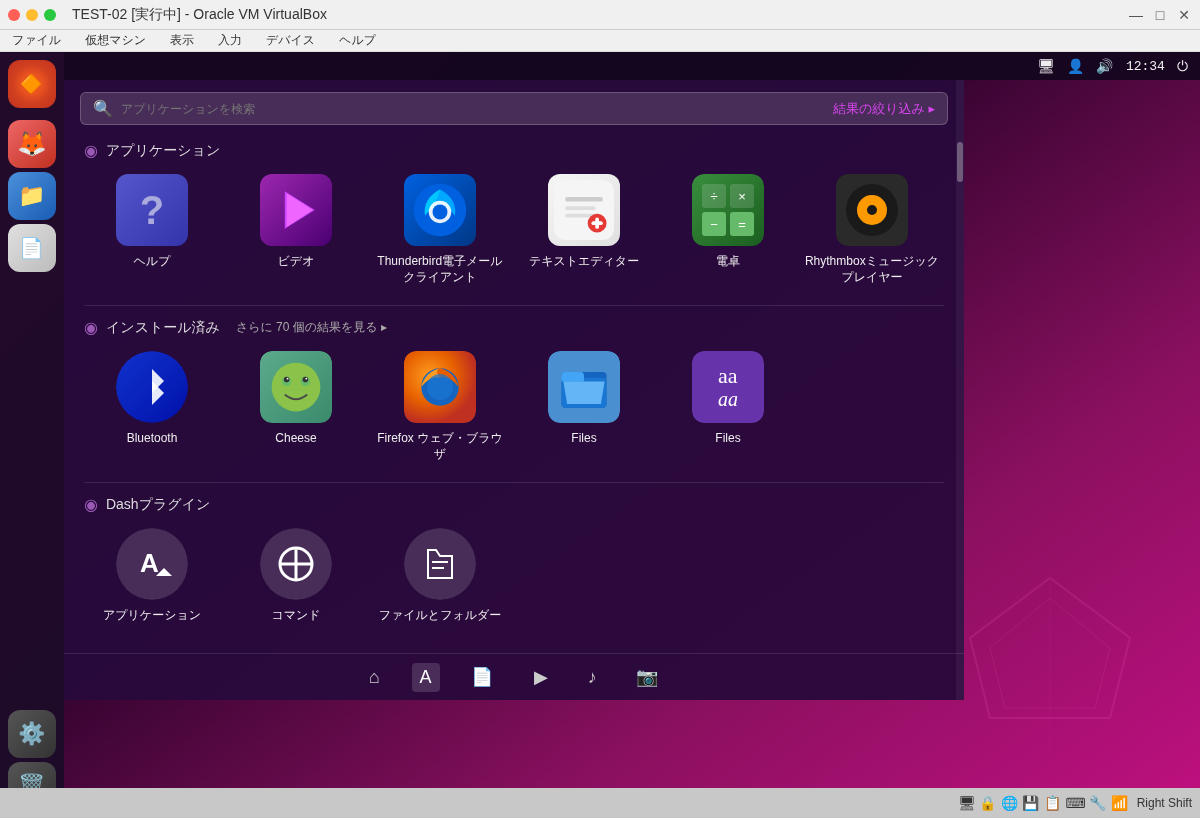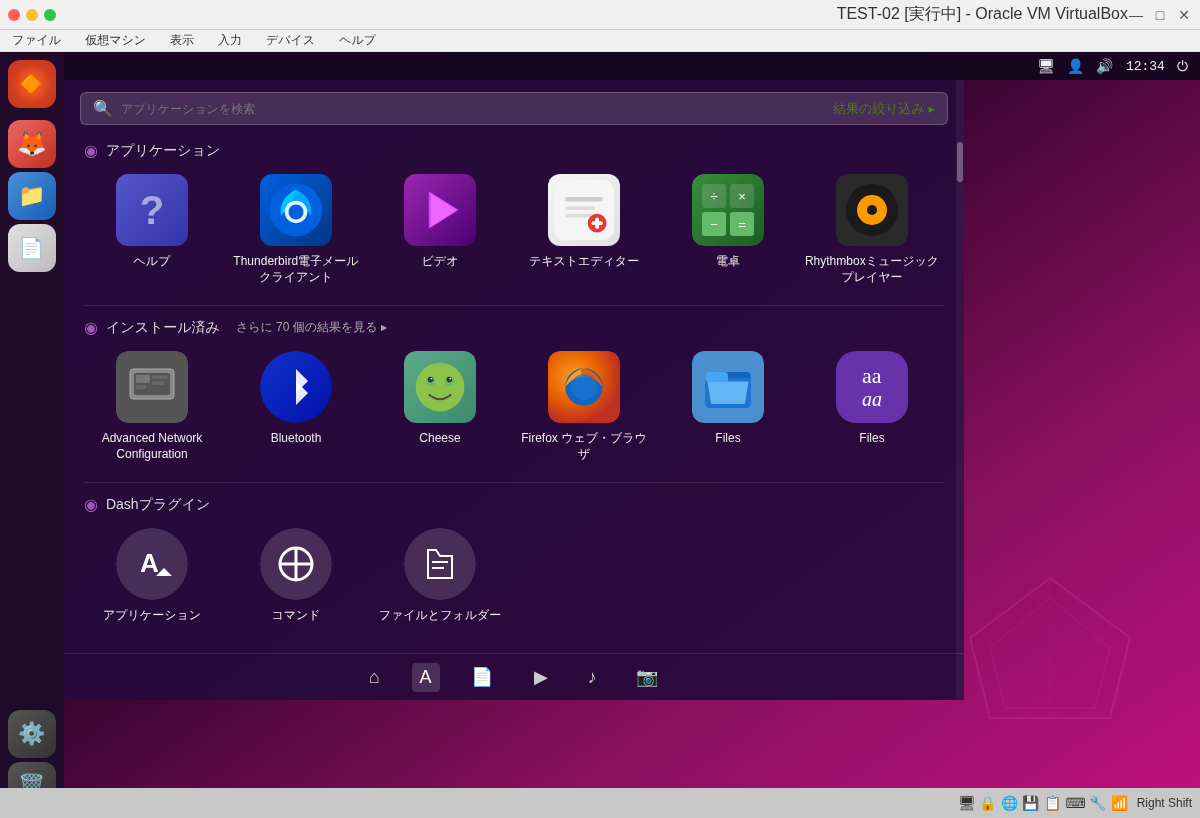--- a/index.html
+++ b/index.html
@@ -17,24 +17,24 @@
       background: #f0f0f0;
       height: 30px;
       display: flex;
       align-items: center;
       padding: 0 8px;
       border-bottom: 1px solid #ccc;
       position: relative;
       z-index: 100;
     }
     .title-bar-text {
-      font-size: 16px;
+      font-size: 14px;
       color: #333;
       flex: 1;
-      text-align: right;
+      text-align: left;
     }
     .title-bar-controls {
       display: flex;
       gap: 8px;
       margin-left: auto;
     }
     .title-btn {
       width: 16px;
       height: 16px;
       background: none;
@@ -146,21 +146,21 @@
     .search-icon { color: #ccc; font-size: 16px; margin-right: 8px; }
     .search-input {
       background: none;
       border: none;
       outline: none;
       color: #bef264;
       font-size: 12px;
       flex: 1;
     }
     .filter-btn {
-      color: #4d7c0f;
+      color: #d946ef;
       font-size: 13px;
       cursor: pointer;
       margin-left: auto;
       background: none;
       border: none;
     }
 
     
     .section-header {
       display: flex;
@@ -407,21 +407,21 @@
       background: radial-gradient(circle at 35% 35%, #ff9c20 0%, #e66000 40%, #c03020 70%);
       display: flex;
       align-items: center;
       justify-content: center;
     }
 
     
     .fonts-bg {
       width: 72px;
       height: 72px;
-      border-radius: 20px;
+      border-radius: 12px;
       background: #6633aa;
       display: flex;
       align-items: center;
       justify-content: center;
     }
     .fonts-text {
       display: flex;
       flex-direction: column;
       align-items: flex-start;
       gap: 2px;
@@ -552,41 +552,41 @@
     <div class="app-grid">
 
       <div class="app-item">
         <div class="app-icon-wrap icon-help">
           <span class="help-question" style="font-size:40px;color:#aad;">?</span>
         </div>
         <span class="app-label">ヘルプ</span>
       </div>
 
       <div class="app-item">
+        <div class="app-icon-wrap" style="background:linear-gradient(135deg,#9c27b0,#4a0072);border-radius:12px;">
+          <svg viewBox="0 0 64 64" width="60" height="60">
+            <rect width="64" height="64" rx="12" fill="transparent"></rect>
+            <polygon points="20,12 52,32 20,52" fill="#cc44ff"></polygon>
+            <polygon points="22,14 50,32 22,50" fill="#ee66ff"></polygon>
+          </svg>
+        </div>
+        <span class="app-label">ビデオ</span>
+      </div>
+
+      <div class="app-item">
         <div class="app-icon-wrap" style="background:linear-gradient(135deg,#0060df,#003785);border-radius:12px;">
           <svg viewBox="0 0 64 64" width="60" height="60">
             <ellipse cx="32" cy="32" rx="28" ry="28" fill="#0060df"></ellipse>
             <path d="M32 10 C20 16 14 26 16 38 C22 30 30 26 40 28 C36 22 32 14 32 10Z" fill="#00c6ff"></path>
             <path d="M32 10 C44 16 50 26 48 38 C42 30 34 26 24 28 C28 22 32 14 32 10Z" fill="#00a8ff"></path>
             <circle cx="32" cy="34" r="12" fill="#fff" opacity="0.9"></circle>
             <ellipse cx="32" cy="34" rx="8" ry="8" fill="#0060df"></ellipse>
           </svg>
         </div>
         <span class="app-label">Thunderbird電子メールクライアント</span>
-      </div>
-
-      <div class="app-item">
-        <div class="app-icon-wrap" style="background:linear-gradient(135deg,#9c27b0,#4a0072);border-radius:12px;">
-          <svg viewBox="0 0 64 64" width="60" height="60">
-            <rect width="64" height="64" rx="12" fill="transparent"></rect>
-            <polygon points="20,12 52,32 20,52" fill="#cc44ff"></polygon>
-            <polygon points="22,14 50,32 22,50" fill="#ee66ff"></polygon>
-          </svg>
-        </div>
-        <span class="app-label">ビデオ</span>
       </div>
 
       <div class="app-item">
         <div class="app-icon-wrap" style="background:linear-gradient(135deg,#f5f5f5,#e0e0e0);border-radius:12px;">
           <svg viewBox="0 0 64 64" width="60" height="60">
             <rect width="64" height="64" rx="12" fill="#f5f5f5"></rect>
             <rect x="12" y="18" width="40" height="5" rx="2" fill="#ccc"></rect>
             <rect x="12" y="28" width="32" height="4" rx="2" fill="#ddd"></rect>
             <rect x="12" y="36" width="38" height="4" rx="2" fill="#ddd"></rect>
             <circle cx="46" cy="46" r="10" fill="#e53935"></circle>
@@ -626,35 +626,20 @@
     <div class="section-divider"></div>
 
     <div class="section-header">
       <span class="section-check">◉</span>
       <span>インストール済み</span>
       <span class="see-more">さらに 70 個の結果を見る ▸</span>
     </div>
 
     <div class="app-grid">
 
-      <div class="app-item">
-        <div class="app-icon-wrap" style="border-radius:12px;overflow:hidden;">
-          <div class="netconf-bg">
-            <svg viewBox="0 0 52 52" width="52" height="52">
-              <rect x="4" y="8" width="44" height="30" rx="3" fill="#888" stroke="#aaa" stroke-width="1"></rect>
-              <rect x="8" y="12" width="36" height="22" rx="2" fill="#555"></rect>
-              <rect x="10" y="14" width="14" height="8" rx="1" fill="#777"></rect>
-              <rect x="10" y="24" width="10" height="4" rx="1" fill="#666"></rect>
-              <rect x="26" y="14" width="16" height="4" rx="1" fill="#666"></rect>
-              <rect x="26" y="20" width="12" height="4" rx="1" fill="#666"></rect>
-            </svg>
-          </div>
-        </div>
-        <span class="app-label">Advanced Network Configuration</span>
-      </div>
 
       <div class="app-item">
         <div class="app-icon-wrap" style="border-radius:50%;overflow:hidden;">
           <div class="bt-bg">
             <svg viewBox="0 0 48 48" width="48" height="48">
               <path d="M24 6 L36 18 L24 30 L24 6Z" fill="white" opacity="0.9"></path>
               <path d="M24 18 L36 30 L24 42 L24 18Z" fill="white" opacity="0.9"></path>
               <path d="M12 14 L36 38" stroke="white" stroke-width="0" fill="none"></path>
             </svg>
           </div>

